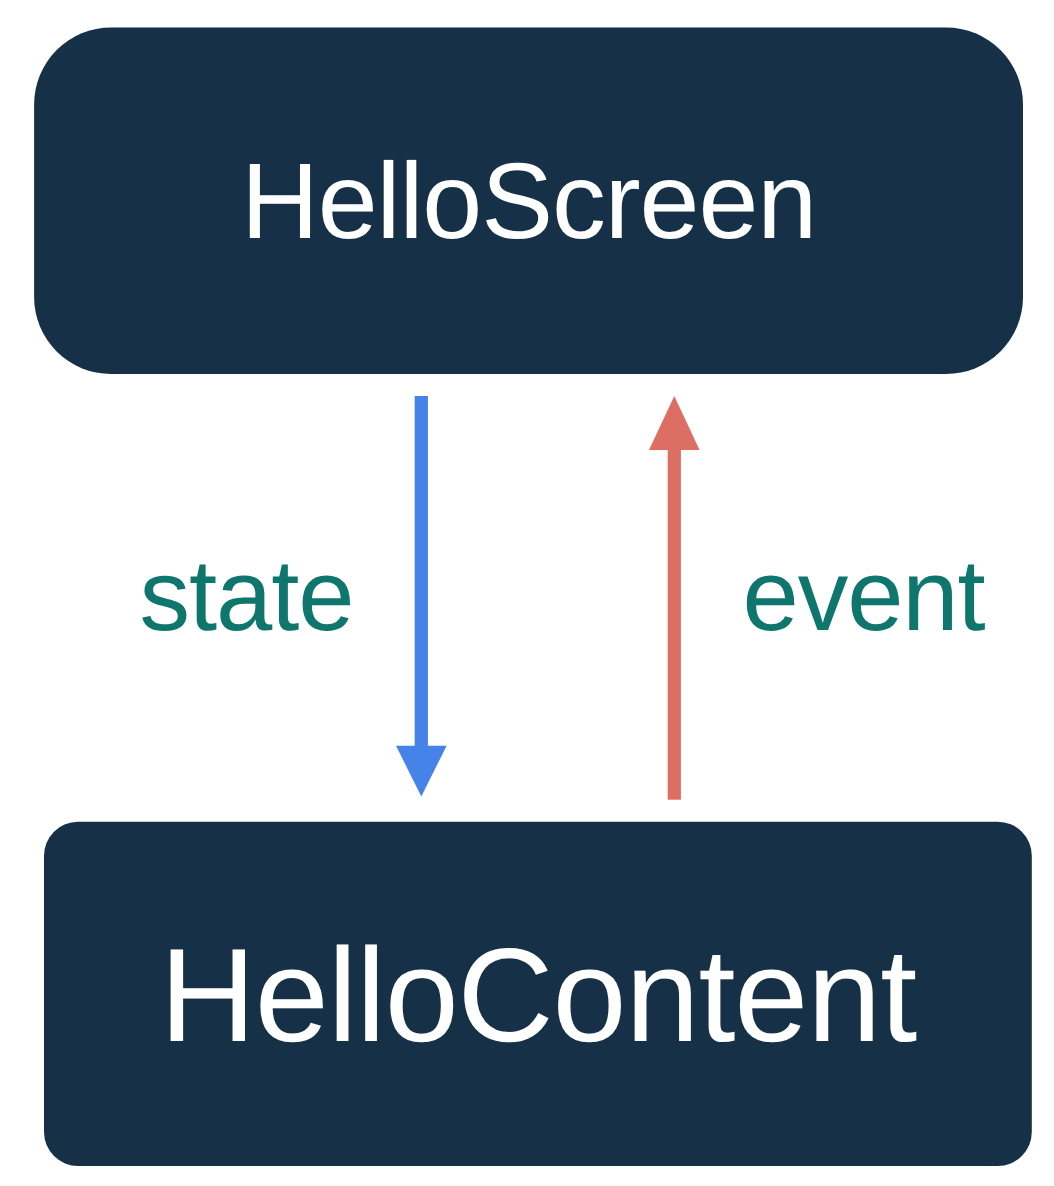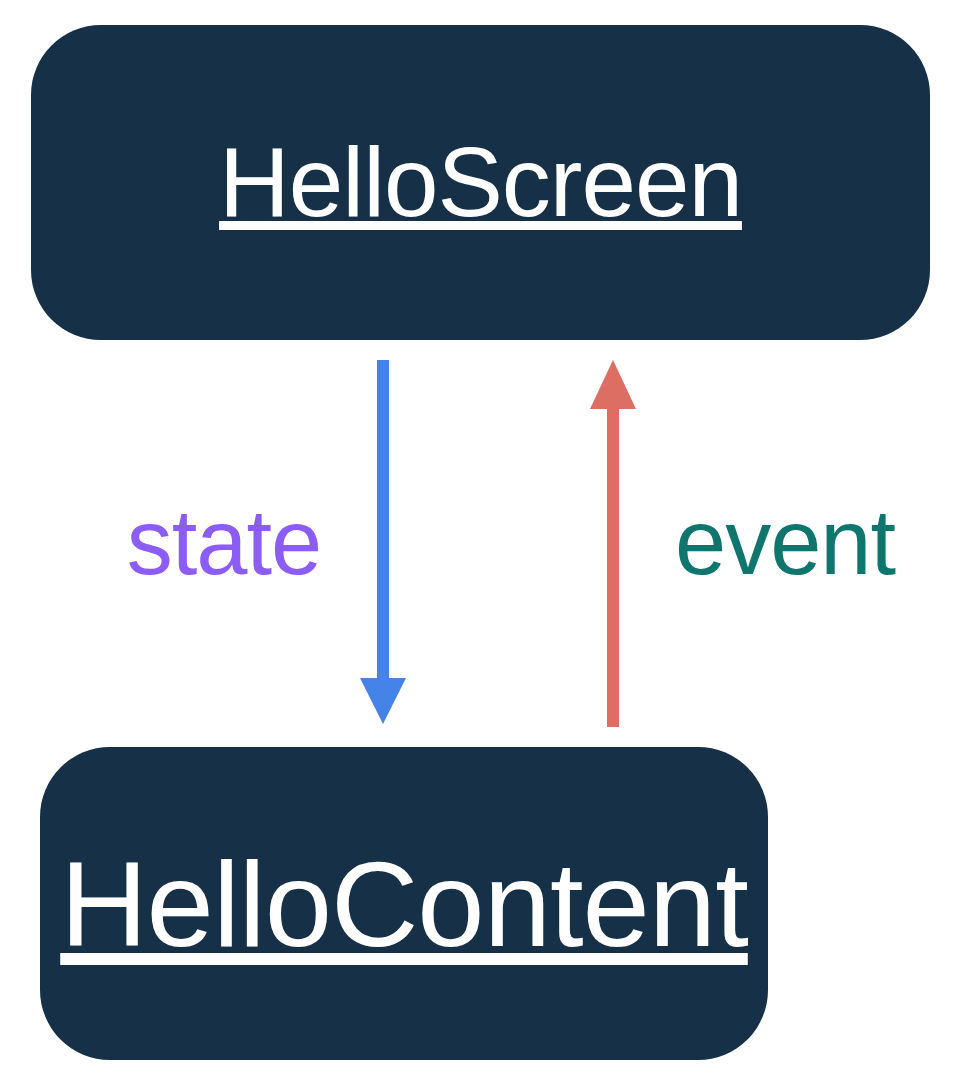--- a/index.html
+++ b/index.html
@@ -25,28 +25,28 @@
   }
   .box-top {
     left: 31px;
     top: 25px;
     width: 899px;
     height: 315px;
   }
   .box-bottom {
     left: 40px;
     top: 747px;
-    width: 728px;
+    width: 898px;
     height: 313px;
+    border-radius: 31px;
   }
   .box-label {
     color: #ffffff;
     white-space: nowrap;
     letter-spacing: -1px;
-    text-decoration: underline;
   }
   .box-top .box-label {
     font-size: 98px;
   }
   .box-bottom .box-label {
     font-size: 121px;
   }
   .arrow {
     position: absolute;
     top: 360px;
@@ -88,21 +88,21 @@
   <svg class="arrow arrow-state" width="46" height="366" viewBox="0 0 46 366">
     <rect x="17" y="0" width="12" height="325" fill="#4583E8"></rect>
     <polygon points="0,318 46,318 23,364" fill="#4583E8"></polygon>
   </svg>
 
   <svg class="arrow arrow-event" width="46" height="368" viewBox="0 0 46 368">
     <polygon points="23,0 46,49 0,49" fill="#DD6E63"></polygon>
     <rect x="17" y="49" width="12" height="318" fill="#DD6E63"></rect>
   </svg>
 
-  <div class="flow-label flow-label-state" style="color: #8b5cf6;">state</div>
+  <div class="flow-label flow-label-state" style="color: #0f766e;">state</div>
 
   <div class="flow-label flow-label-event" style="color: #0f766e;">event</div>
 
   <div class="box box-bottom" style="background: rgb(22, 48, 72);">
     <span class="box-label" style="color: rgb(255, 255, 255);">HelloContent</span>
   </div>
 
 </div>
 
 </body></html>

